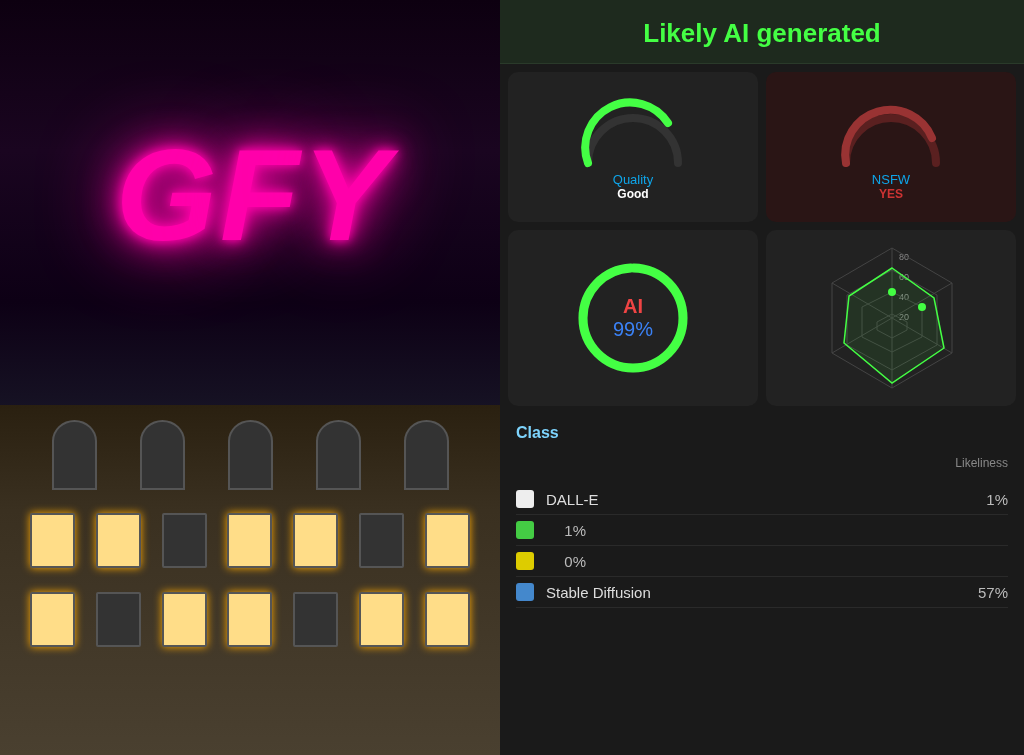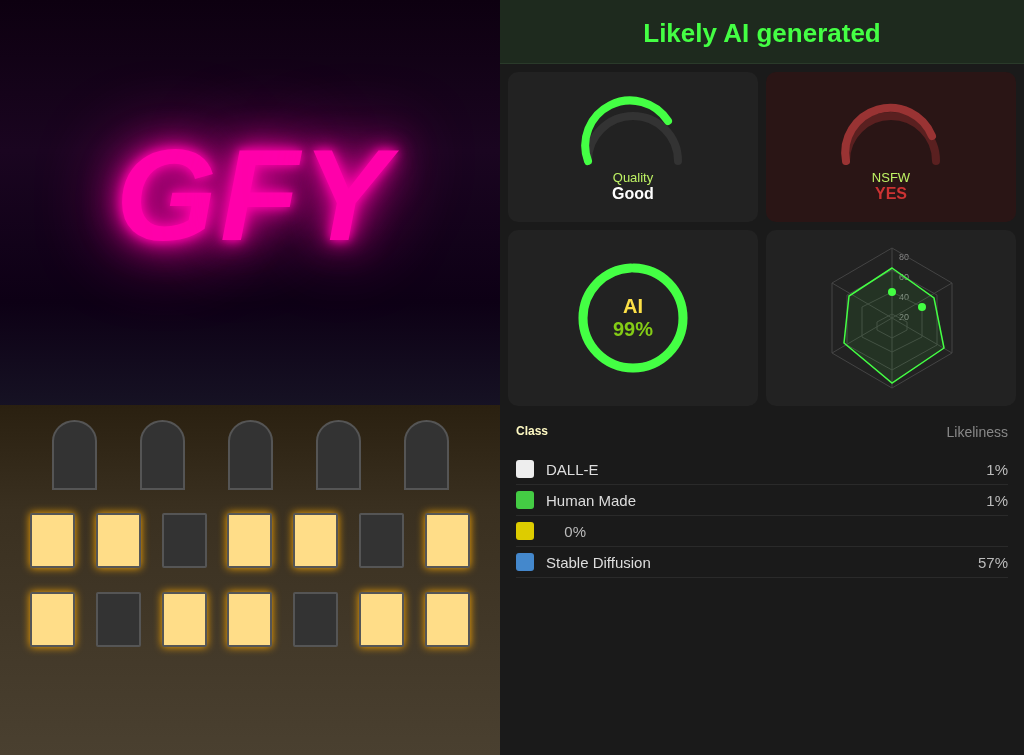--- a/index.html
+++ b/index.html
@@ -135,25 +135,25 @@
     .gauge-card.ai-card { padding: 20px 10px; }
     .gauge-card.radar-card { padding: 8px; }
 
     
     .gauge-svg {
       width: 110px;
       height: 70px;
     }
     .gauge-label-text {
       font-size: 13px;
-      color: #bef264;
+      color: #0ea5e9;
       margin-top: 4px;
     }
     .gauge-value-text {
-      font-size: 16px;
+      font-size: 12px;
       font-weight: 700;
       color: #fff;
     }
     .gauge-value-text.nsfw { color: #cc3333; }
 
     
     .ai-gauge-svg {
       width: 130px;
       height: 130px;
     }
@@ -163,52 +163,53 @@
       align-items: center;
       justify-content: center;
     }
     .ai-text-overlay {
       position: absolute;
       text-align: center;
     }
     .ai-label {
       font-size: 20px;
       font-weight: 600;
-      color: #fde047;
+      color: #ef4444;
     }
     .ai-percent {
       font-size: 20px;
-      font-weight: 700;
-      color: #84cc16;
+      font-weight: 400;
+      color: #3b82f6;
     }
 
     
     .radar-svg {
       width: 175px;
       height: 160px;
     }
 
     
     .class-section {
       padding: 10px 16px 20px;
     }
     .class-header-row {
       display: flex;
       justify-content: space-between;
       margin-bottom: 10px;
       padding-bottom: 4px;
     }
     .class-col-label {
+      font-size: 16px;
+      font-weight: 700;
+      color: #7dd3fc;
+    }
+    .likeliness-col-label {
       font-size: 12px;
-      font-weight: 700;
-      color: #fef9c3;
-    }
-    .likeliness-col-label {
-      font-size: 14px;
       color: #888;
+      margin-top: 32px;
     }
     .class-row {
       display: flex;
       align-items: center;
       padding: 6px 0;
       border-bottom: 1px solid #2a2a2a;
     }
     .class-color-box {
       width: 18px;
       height: 18px;
@@ -354,21 +355,20 @@
     </div>
 
     <div id="class-rows-container">
         <div class="class-row">
       <div class="class-color-box" style="background:#eeeeee; border-color: #eeeeee55;"></div>
       <span class="class-name">DALL-E</span>
       <span class="class-percent">1%</span>
     </div>
         <div class="class-row">
       <div class="class-color-box" style="background:#44cc44; border-color: #44cc4455;"></div>
-      <span class="class-name">Human Made</span>
       <span class="class-percent">1%</span>
     </div>
         <div class="class-row">
       <div class="class-color-box" style="background:#ddcc00; border-color: #ddcc0055;"></div>
       <span class="class-percent">0%</span>
     </div>
         <div class="class-row">
       <div class="class-color-box" style="background:#4488cc; border-color: #4488cc55;"></div>
       <span class="class-name">Stable Diffusion</span>
       <span class="class-percent">57%</span>

